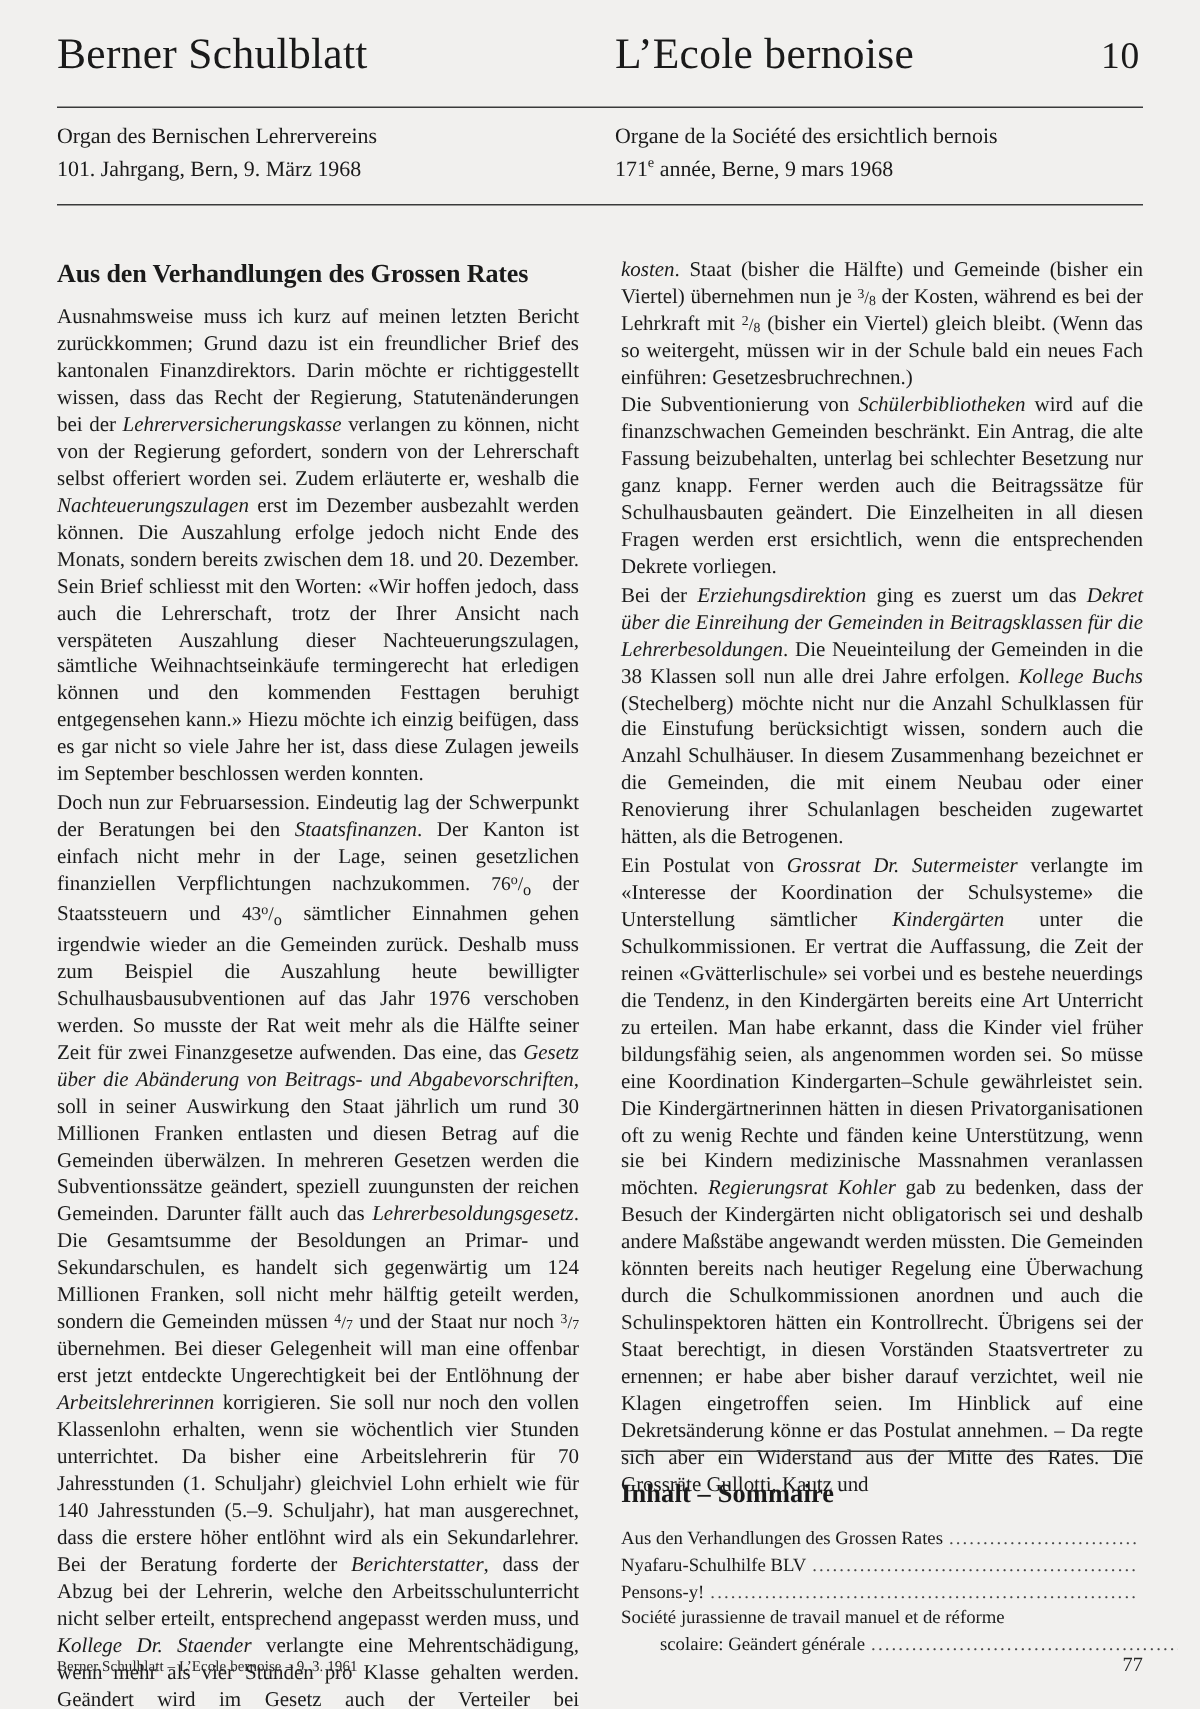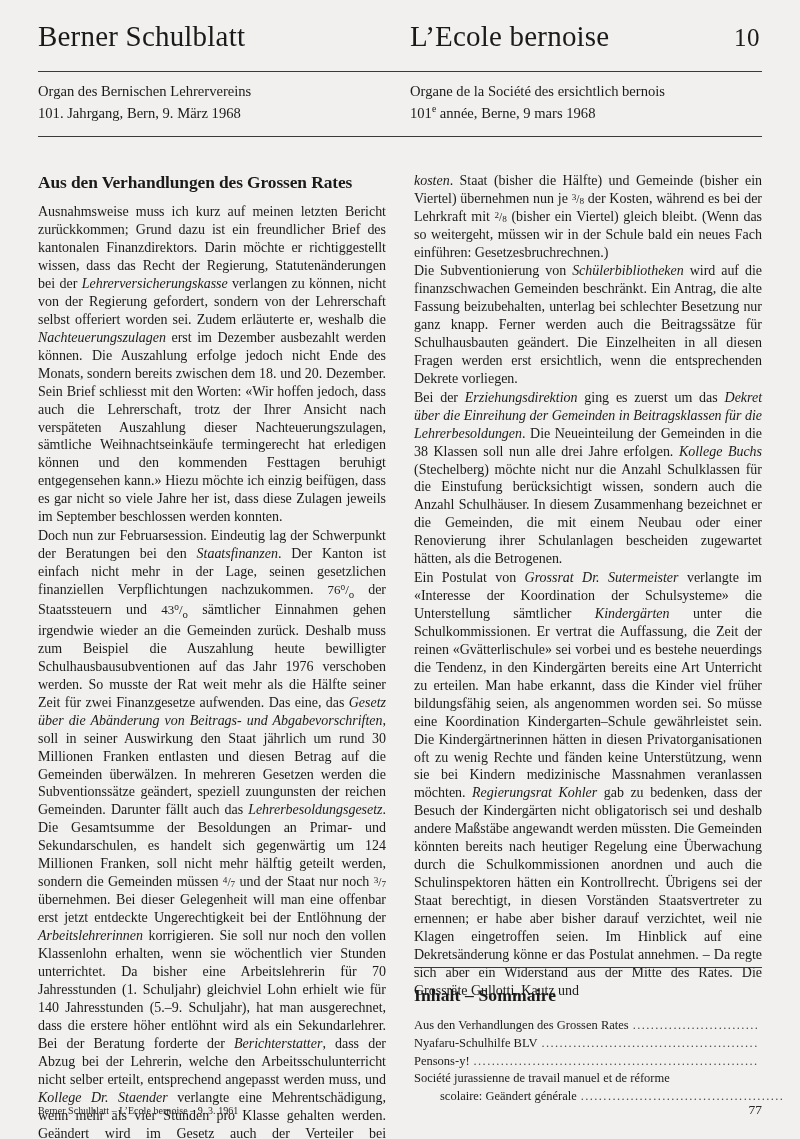--- a/index.html
+++ b/index.html
@@ -231,21 +231,21 @@
 
   <div class="rule rule-top"></div>
 
   <div class="subtitle-band">
     <div class="subtitle-col">
       <div class="subtitle-line">Organ des Bernischen Lehrervereins</div>
       <div class="subtitle-line">101. Jahrgang, Bern, 9. März 1968</div>
     </div>
     <div class="subtitle-col right">
       <div class="subtitle-line">Organe de la Société des ersichtlich bernois</div>
-      <div class="subtitle-line"><span>101</span><sup class="ord">e</sup><span> année, Berne, 9 mars 1968</span></div>
+      <div class="subtitle-line"><span>171</span><sup class="ord">e</sup><span> année, Berne, 9 mars 1968</span></div>
     </div>
   </div>
 
   <div class="rule rule-bottom"></div>
 
   <div class="columns">
 
     <div class="col">
       <h1 class="article-title">Aus den Verhandlungen des Grossen Rates</h1>
 

